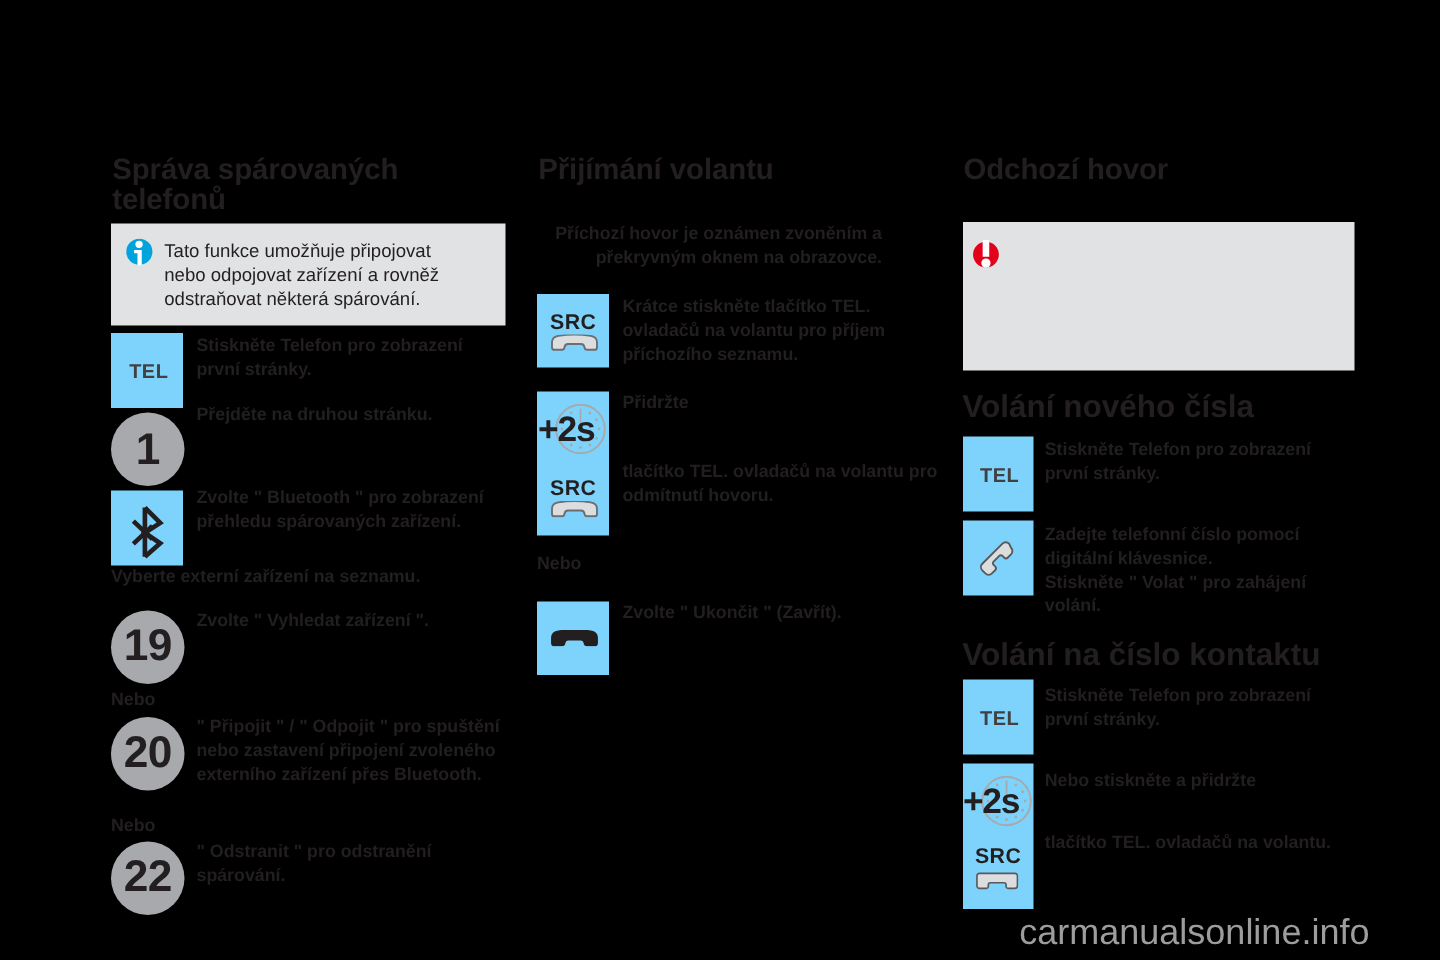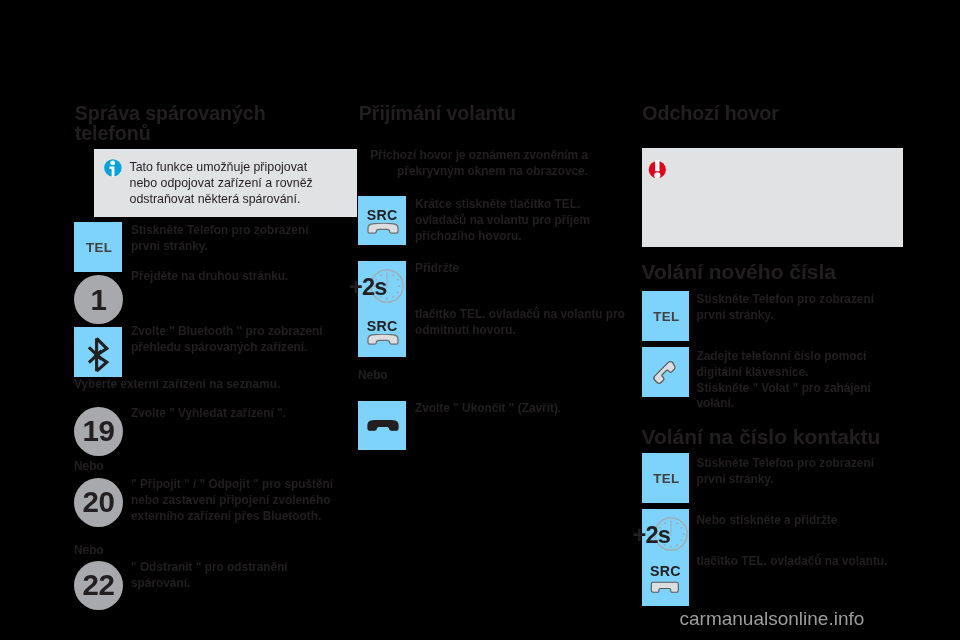--- a/index.html
+++ b/index.html
@@ -23,37 +23,37 @@
   .ico-warn{position:absolute;left:6px;top:11.6px;line-height:0;}
   .iconbox{position:absolute;background:#7dd3fc;}
   .circ{position:absolute;background:#a7a9ac;border-radius:50%;
         display:flex;align-items:center;justify-content:center;
         font-size:29.5px;font-weight:bold;color:#231f20;letter-spacing:-0.4px;}
   .telbox{display:flex;align-items:center;justify-content:center;
           font-size:13.3px;font-weight:bold;color:#414042;letter-spacing:0.35px;
           text-indent:2.4px;}
   .srclab{position:absolute;left:0;width:100%;text-align:center;
           font-size:14.2px;font-weight:bold;color:#231f20;letter-spacing:0.3px;text-indent:0.3px;}
-  .plab{position:absolute;left:0;width:100%;text-align:left;
+  .plab{position:absolute;left:0;width:100%;text-align:center;
         font-size:23.6px;font-weight:bold;color:#231f20;letter-spacing:-0.8px;
         text-indent:-9px;}
   .hs{position:absolute;}
   .clk{position:absolute;}
-  .wm{position:absolute;font-size:19px;color:#9d9d9d;font-weight:normal;letter-spacing:0px;}
+  .wm{position:absolute;font-size:24px;color:#9d9d9d;font-weight:normal;letter-spacing:0px;}
 </style>
 </head>
 <body>
 
 <div class="page">
 
   <div class="col c1">
     <div class="title" style="left:0.8px;top:102.6px;width:268px;">Správa spárovaných
 telefonů</div>
 
-    <div class="note" style="left:0;top:149px;width:263px;height:68px;margin-left:20px;">
+    <div class="note" style="left:0;top:149px;width:263px;height:68px;">
       <span class="ico-info">
         <svg width="18" height="18" viewBox="0 0 18 18" shape-rendering="geometricPrecision">
           <circle cx="8.9" cy="8.9" r="8.7" fill="#00a3dc"></circle>
           <circle cx="8.7" cy="3.9" r="2.45" fill="#ffffff"></circle>
           <path d="M5.4 7.6 h5.1 v10.4 h-2.85 v-8.1 h-2.25 z" fill="#ffffff"></path>
         </svg>
       </span>
       <div class="ntxt" style="left:35.5px;top:10.7px;width:192px;">Tato funkce umožňuje připojovat nebo odpojovat zařízení a rovněž odstraňovat některá spárování.</div>
     </div>
 
@@ -109,21 +109,21 @@
     <div class="iconbox" style="left:0;top:196px;width:48px;height:49px;">
       <span class="srclab" style="top:10.6px;">SRC</span>
       <svg class="hs" style="left:8.5px;top:27.1px;" width="32" height="11" viewBox="0 0 32 11">
         <path d="M5.2 0.9 C12.5 -0.2 19.5 -0.2 26.8 0.9 C29.4 1.3 30.9 2.7 31.0 5.0
                  L31.0 8.6 C31.0 9.6 30.3 10.2 29.3 10.2 L24.5 10.2 C23.4 10.2 22.8 9.6 22.7 8.6
                  C22.5 7.0 21.9 6.3 20.3 6.3 L11.7 6.3 C10.1 6.3 9.5 7.0 9.3 8.6
                  C9.2 9.6 8.6 10.2 7.5 10.2 L2.7 10.2 C1.7 10.2 1.0 9.6 1.0 8.6
                  L1.0 5.0 C1.1 2.7 2.6 1.3 5.2 0.9 Z" fill="#dcdddf" stroke="#6d6e71" stroke-width="1.25" stroke-linejoin="round"></path>
       </svg>
     </div>
-    <div class="para" style="left:57px;top:197px;width:195px;">Krátce stiskněte tlačítko TEL. ovladačů na volantu pro příjem příchozího hovoru.</div>
+    <div class="para" style="left:57px;top:197px;width:195px;">Krátce stiskněte tlačítko TEL. ovladačů na volantu pro příjem příchozího seznamu.</div>
 
     <div class="iconbox" style="left:0;top:261px;width:48px;height:96px;">
       <svg class="clk" style="left:12.1px;top:7.7px;" width="34" height="34" viewBox="0 0 34 34">
         <g transform="translate(17,17)">
           <circle cx="0" cy="0" r="16.2" fill="none" stroke="#a7a9ac" stroke-width="1.3"></circle>
           <g fill="#a7a9ac">
             <rect x="-0.6" y="-13.6" width="1.2" height="4.0"></rect>
             <g transform="rotate(30)">
                 <circle cx="0" cy="-12.4" r="0.95"></circle>
               </g>

